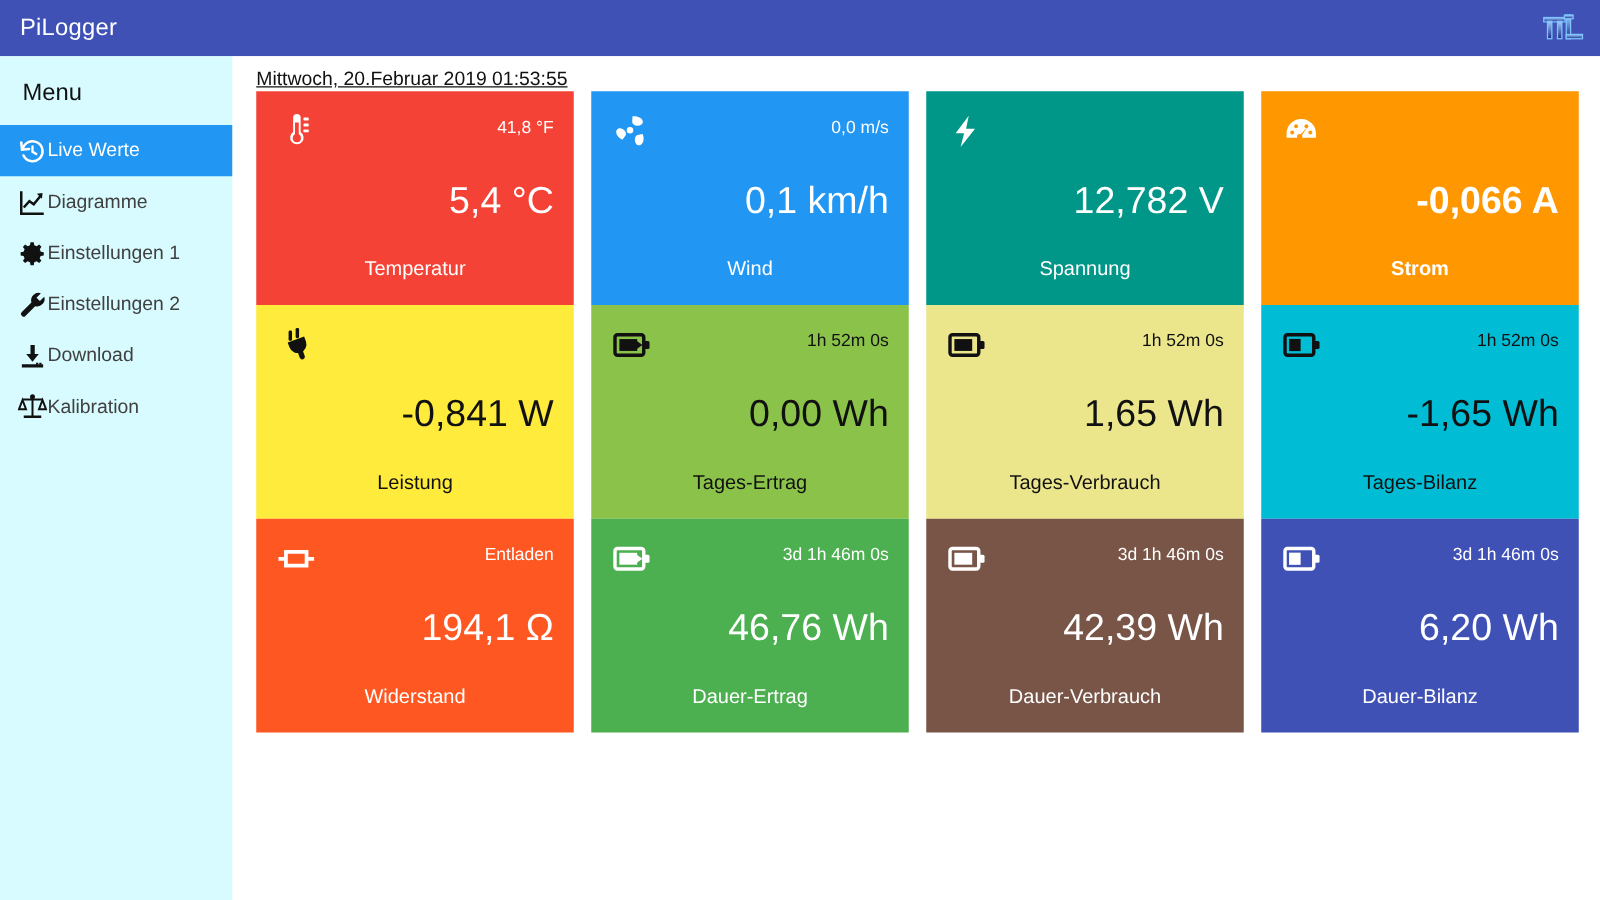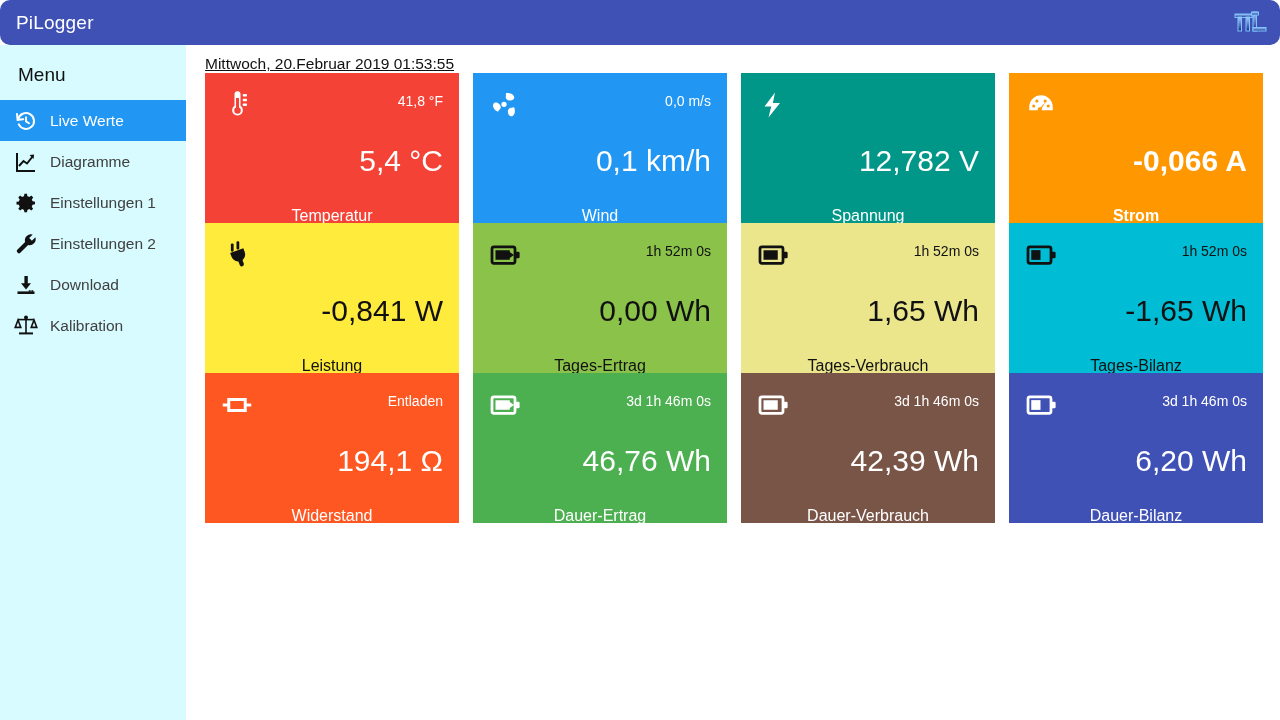--- a/index.html
+++ b/index.html
@@ -7,42 +7,42 @@
     width:1280px; height:720px;
     background:#ffffff;
     font-family:"Liberation Sans", sans-serif;
     overflow:hidden;
   }
 
   
   #topbar{
     position:absolute; left:0; top:0; width:1280px; height:45px;
     background:#3f51b5;
-    display:flex; align-items:center; justify-content:space-between;border-radius:10px;
+    display:flex; align-items:center; justify-content:space-between;
   }
   #app-title{
     color:#ffffff; font-size:19px; padding-left:16px; letter-spacing:.2px;
   }
   #logo{
     width:42px; height:36px; margin-right:8px;
     display:flex; align-items:center; justify-content:center;
   }
 
   
   #sidebar{
     position:absolute; left:0; top:45px; width:186px; height:675px;
     background:#d7fbff;
   }
   #menu-title{
     font-size:19px; color:#111; padding:20px 4px 0 18px; line-height:1;
   }
   #menu-list{ margin-top:16px; }
   .menu-item{
     display:flex; align-items:center; height:41px;
-    padding-left:14px; gap:12px; cursor:pointer;
+    padding-left:14px; cursor:pointer;
   }
   .menu-item.active{ background:#2196f3; }
   .menu-item.active .menu-label{ color:#ffffff; }
   .menu-label{ font-size:15.5px; color:#404040; white-space:nowrap; }
   .menu-icon{
     width:24px; height:24px; flex:0 0 24px;
     display:flex; align-items:center; justify-content:center;
   }
 
   
@@ -57,21 +57,21 @@
 
   #grid{
     position:absolute; left:19px; top:28px;
     width:1066px;
     display:grid;
     grid-template-columns:repeat(4, 254px);
     column-gap:14px;
     row-gap:0px;
   }
   .tile{
-    position:relative; width:254px; height:150px;
+    position:relative; width:254px; height:171px;
     overflow:hidden;
   }
   .tile-icon{
     position:absolute; left:17px; top:12px;
     width:42px; height:40px;
     display:flex; align-items:center; justify-content:flex-start;
   }
   .tile-sub{
     position:absolute; right:16px; top:20px;
     font-size:14px; white-space:nowrap;

